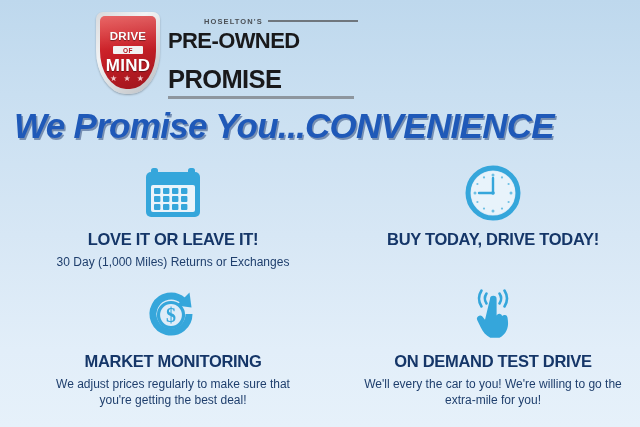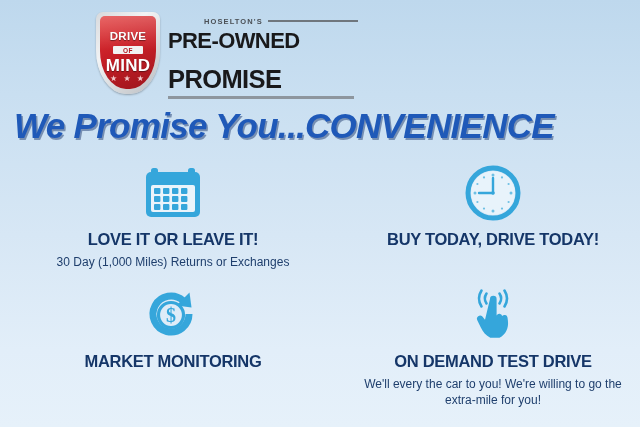--- a/index.html
+++ b/index.html
@@ -303,20 +303,21 @@
       <div class="cell">
         <div class="icon-box">
           <svg width="56" height="54" viewBox="0 0 56 54" aria-hidden="true">
             <path d="M44 26 A18 18 0 1 1 38 12.6" fill="none" stroke="#35a6db" stroke-width="7" stroke-linecap="butt"></path>
             <path d="M44.5 4.5 L46.5 19.5 L31.5 17.5 Z" fill="#35a6db"></path>
             <circle cx="26" cy="27" r="12.5" fill="none" stroke="#35a6db" stroke-width="3.2"></circle>
             <text x="26" y="34" text-anchor="middle" font-family="Liberation Serif, serif" font-size="20" font-weight="700" fill="#35a6db">$</text>
           </svg>
         </div>
         <div class="cell-title">MARKET MONITORING</div>
+        <div class="cell-sub">We adjust prices regularly to make sure that you're getting the best deal!</div>
       </div>
 
       <div class="cell">
         <div class="icon-box">
           <svg width="56" height="56" viewBox="0 0 56 56" aria-hidden="true">
             <g fill="none" stroke="#35a6db" stroke-width="2.6" stroke-linecap="round">
               <path d="M21.5 16.5 A9 9 0 0 1 21.5 6.5"></path>
               <path d="M16.5 19.5 A15 15 0 0 1 16.5 3.5"></path>
               <path d="M34.5 16.5 A9 9 0 0 0 34.5 6.5"></path>
               <path d="M39.5 19.5 A15 15 0 0 0 39.5 3.5"></path>

